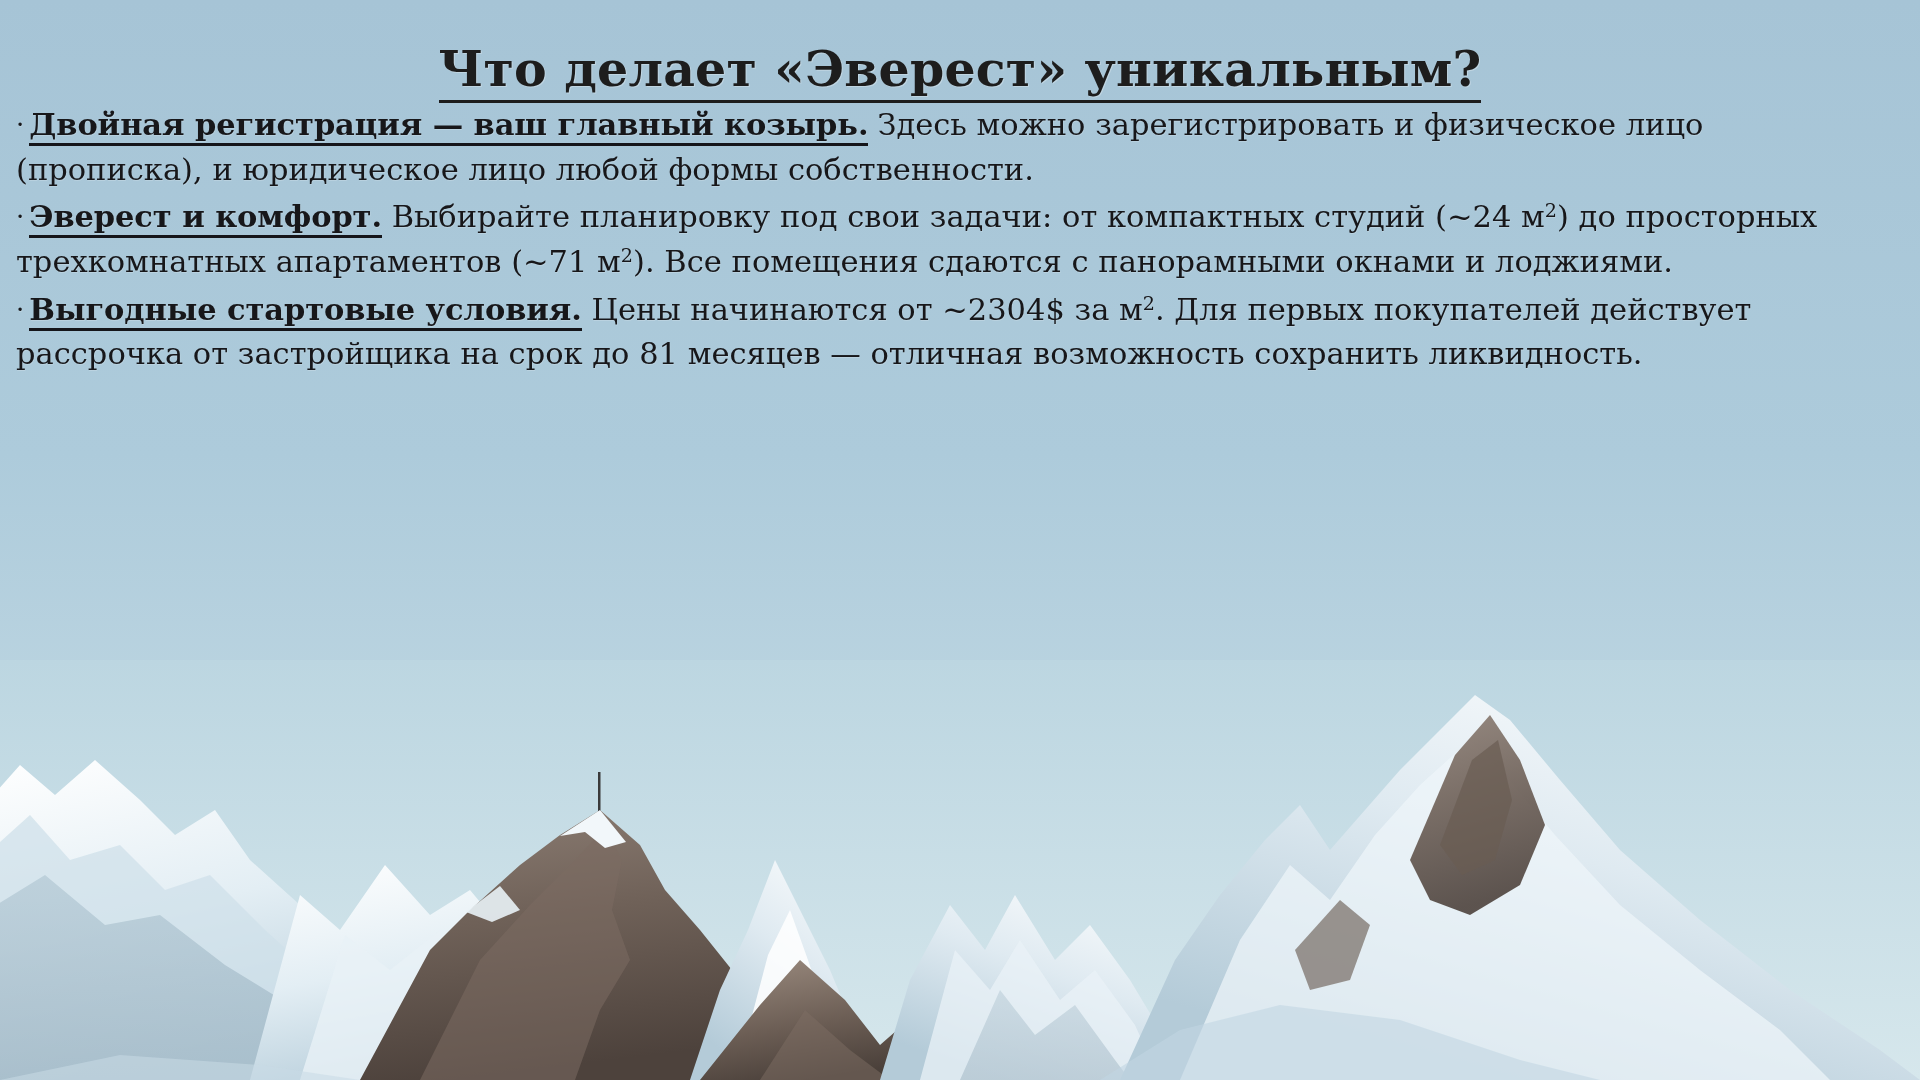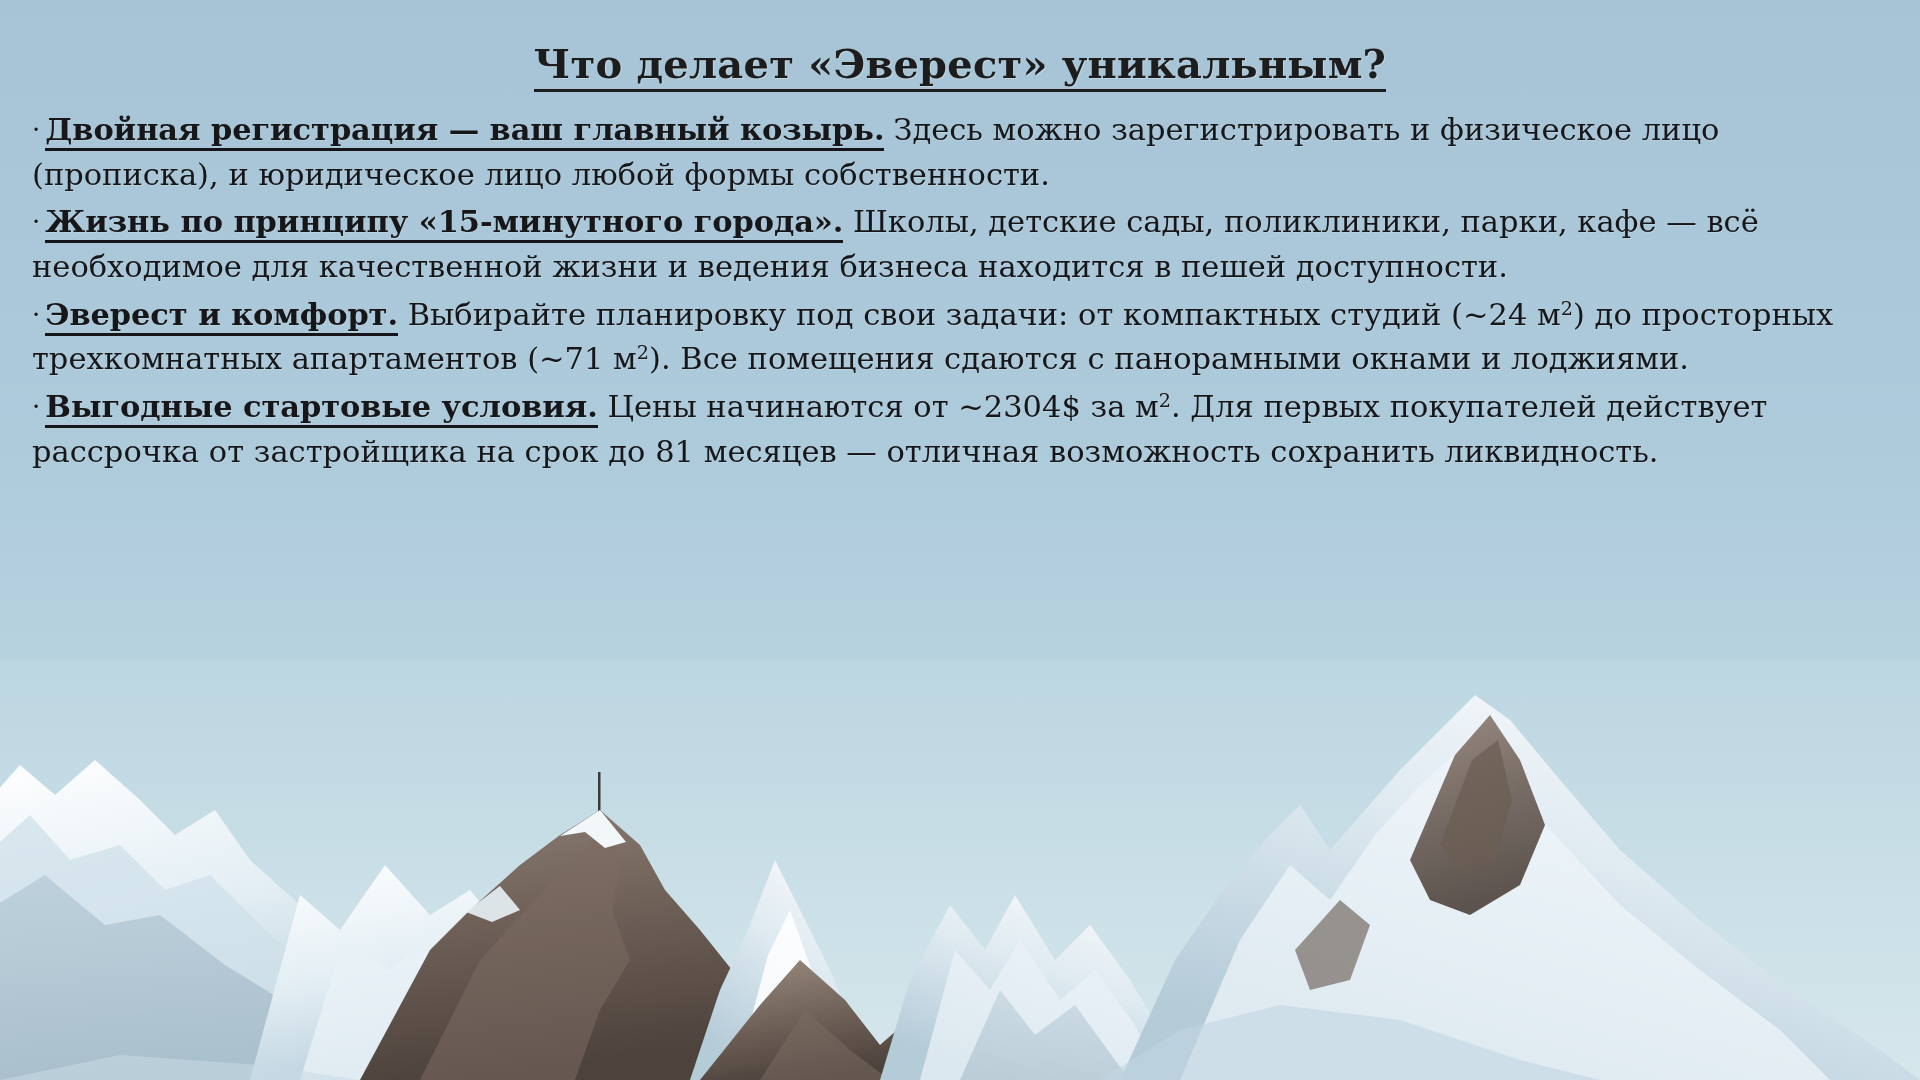--- a/index.html
+++ b/index.html
@@ -25,32 +25,32 @@
   
   #content{
     position:absolute;left:0;top:0;width:1920px;
     padding:0;
     z-index:5;
   }
   h1#title{
     margin:0;
     padding:40px 0 4px 0;
     text-align:center;
-    font-size:40px;
+    font-size:49px;
     font-weight:bold;
     color:#1d1d1d;
     letter-spacing:.2px;
     text-shadow:1px 1px 0 rgba(255,255,255,.28);
   }
   h1#title .u{
     border-bottom:3px solid #1d1d1d;
     padding-bottom:2px;
   }
   .bullets{
-    margin:16px;padding:0 28px 0 16px;
+    margin:0;padding:0 28px 0 16px;
     list-style:none;
   }
   .bullets li{
     font-size:30.5px;
     line-height:1.465;
     color:#17171a;
     margin:0 0 2px 0;
     text-align:left;
     text-shadow:.5px .5px 0 rgba(255,255,255,.18);
   }
@@ -162,23 +162,20 @@
     <h1 id="title"><span class="u">Что делает «Эверест» уникальным?</span></h1>
 
     <ul class="bullets">
 
       <li>
         <span class="dot">·</span><span class="lead">Двойная регистрация — ваш главный козырь.</span><span class="lead-sp"></span><span>Здесь можно зарегистрировать и физическое лицо (прописка), и юридическое лицо любой формы собственности.</span>
       </li>
 
 
 
-      <li>
-        <span class="dot">·</span><span class="lead">Жизнь по принципу «15-минутного города».</span> <span>Школы, детские сады, поликлиники, парки, кафе — всё необходимое для качественной жизни и ведения бизнеса находится в пешей доступности.</span>
-      </li>
 
       <li>
         <span class="dot">·</span><span class="lead">Эверест и комфорт.</span> <span>Выбирайте планировку под свои задачи: от компактных студий (~24 м</span><sup>2</sup><span>) до просторных трехкомнатных апартаментов (~71 м</span><sup>2</sup><span>). Все помещения сдаются с панорамными окнами и лоджиями.</span>
       </li>
 
       <li>
         <span class="dot">·</span><span class="lead">Выгодные стартовые условия.</span> <span>Цены начинаются от ~2304$ за м</span><sup>2</sup><span>. Для первых покупателей действует рассрочка от застройщика на срок до 81 месяцев — отличная возможность сохранить ликвидность.</span>
       </li>
 
     </ul>

